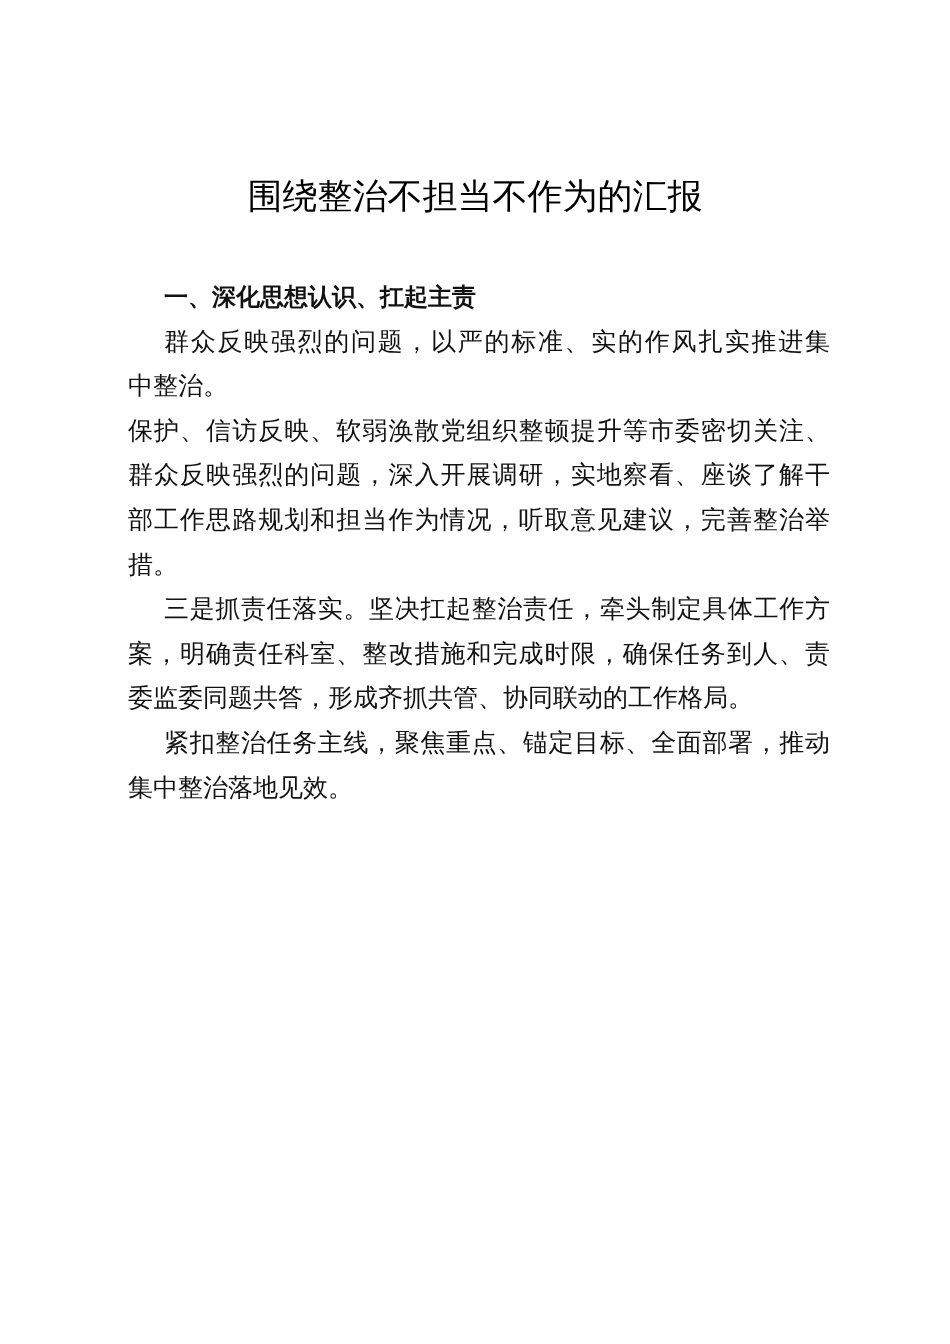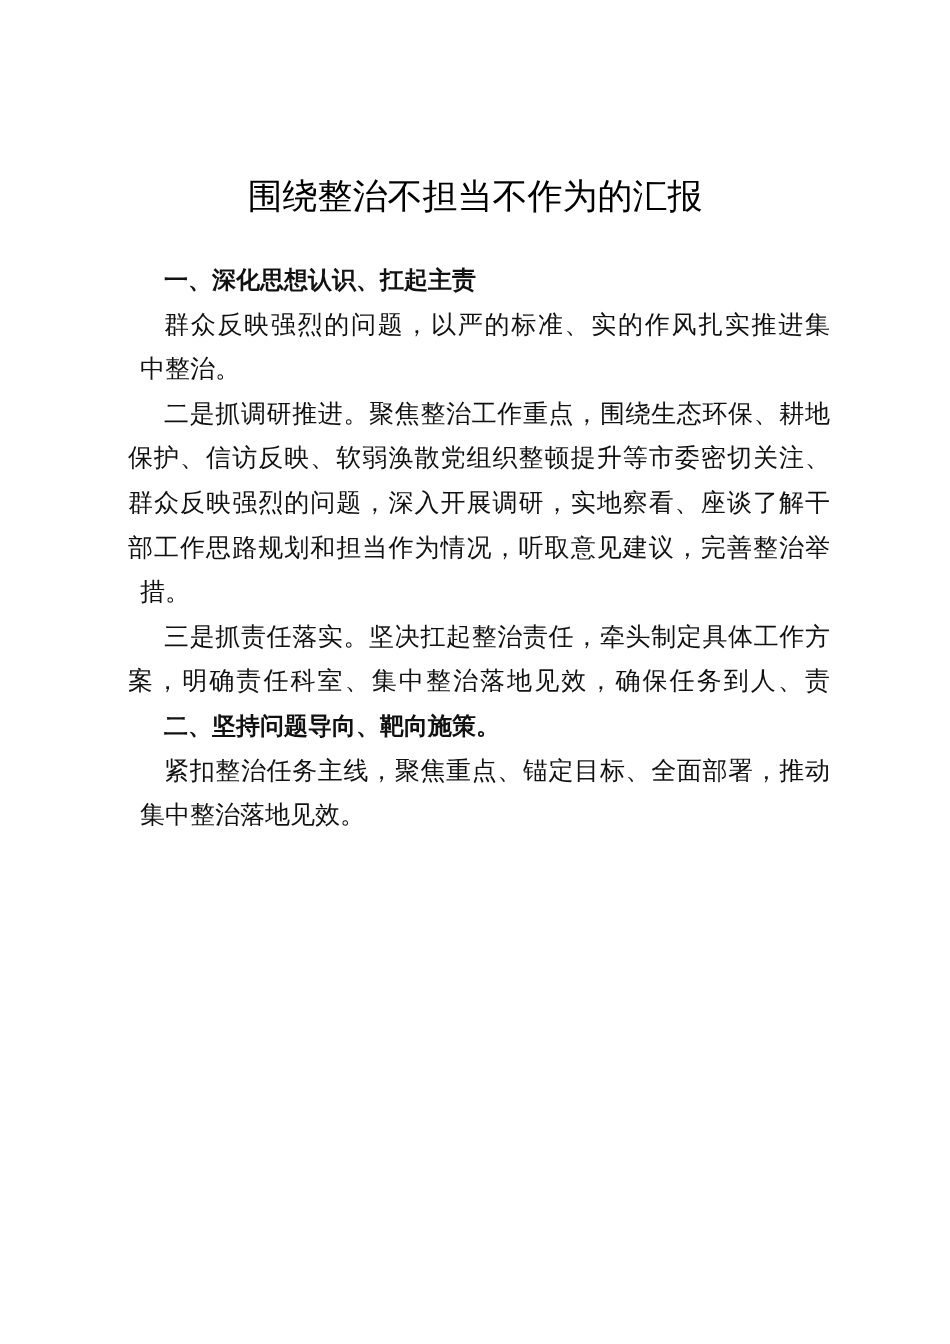--- a/index.html
+++ b/index.html
@@ -2,56 +2,55 @@
 <html><head>
 <meta charset="utf-8">
 <style>
   html, body { margin:0; padding:0; background:#ffffff; }
   body { width:950px; height:1344px; position:relative; overflow:hidden;
          font-family: "DejaVu Serif", "Liberation Serif", serif; color:#111; }
   .page { position:absolute; left:0; top:0; width:950px; height:1344px; background:#fff; }
   .title { position:absolute; left:0; top:172px; width:950px; text-align:center;
            font-family: "DejaVu Sans", "Liberation Sans", sans-serif;
            font-size:35px; line-height:48px; color:#000; letter-spacing:0px; }
-  .body { position:absolute; left:128px; top:258px; width:702px; }
+  .body { position:absolute; left:128px; top:275px; width:702px; }
   .line { height:44.6px; line-height:44.6px; font-size:25px; white-space:nowrap;
           text-align:justify; text-align-last:justify; overflow:visible; }
-  .line.last { text-align-last:left;margin-left:12px; }
+  .line.last { text-align-last:left; }
   .line.indent { padding-left:36px; }
   .heading { font-family: "DejaVu Sans", "Liberation Sans", sans-serif; font-weight:bold; font-size:24px; text-align-last:left; }
 </style>
 </head>
 <body>
 
 <div class="page">
   <div class="title">围绕整治不担当不作为的汇报</div>
 
   <div class="body">
 
     <div class="line indent heading">一、深化思想认识、扛起主责</div>
 
     <div>
       <div class="line indent">群众反映强烈的问题，以严的标准、实的作风扎实推进集</div>
       <div class="line last">中整治。</div>
     </div>
 
 
     <div>
-      <div class="line indent">二是抓调研推进。聚焦整治工作重点，围绕生态环保、耕地</div>
       <div class="line">保护、信访反映、软弱涣散党组织整顿提升等市委密切关注、</div>
       <div class="line">群众反映强烈的问题，深入开展调研，实地察看、座谈了解干</div>
       <div class="line">部工作思路规划和担当作为情况，听取意见建议，完善整治举</div>
       <div class="line last">措。</div>
     </div>
 
     <div>
       <div class="line indent">三是抓责任落实。坚决扛起整治责任，牵头制定具体工作方</div>
-      <div class="line">案，明确责任科室、集中整治落地见效，确保任务到人、责</div>
+      <div class="line">案，明确责任科室、整改措施和完成时限，确保任务到人、责</div>
+      <div class="line last">委监委同题共答，形成齐抓共管、协同联动的工作格局。</div>
     </div>
 
-    <div class="line indent heading">二、坚持问题导向、靶向施策。</div>
 
     <div>
       <div class="line indent">紧扣整治任务主线，聚焦重点、锚定目标、全面部署，推动</div>
       <div class="line last">集中整治落地见效。</div>
     </div>
   </div>
 </div>
 
 </body></html>

